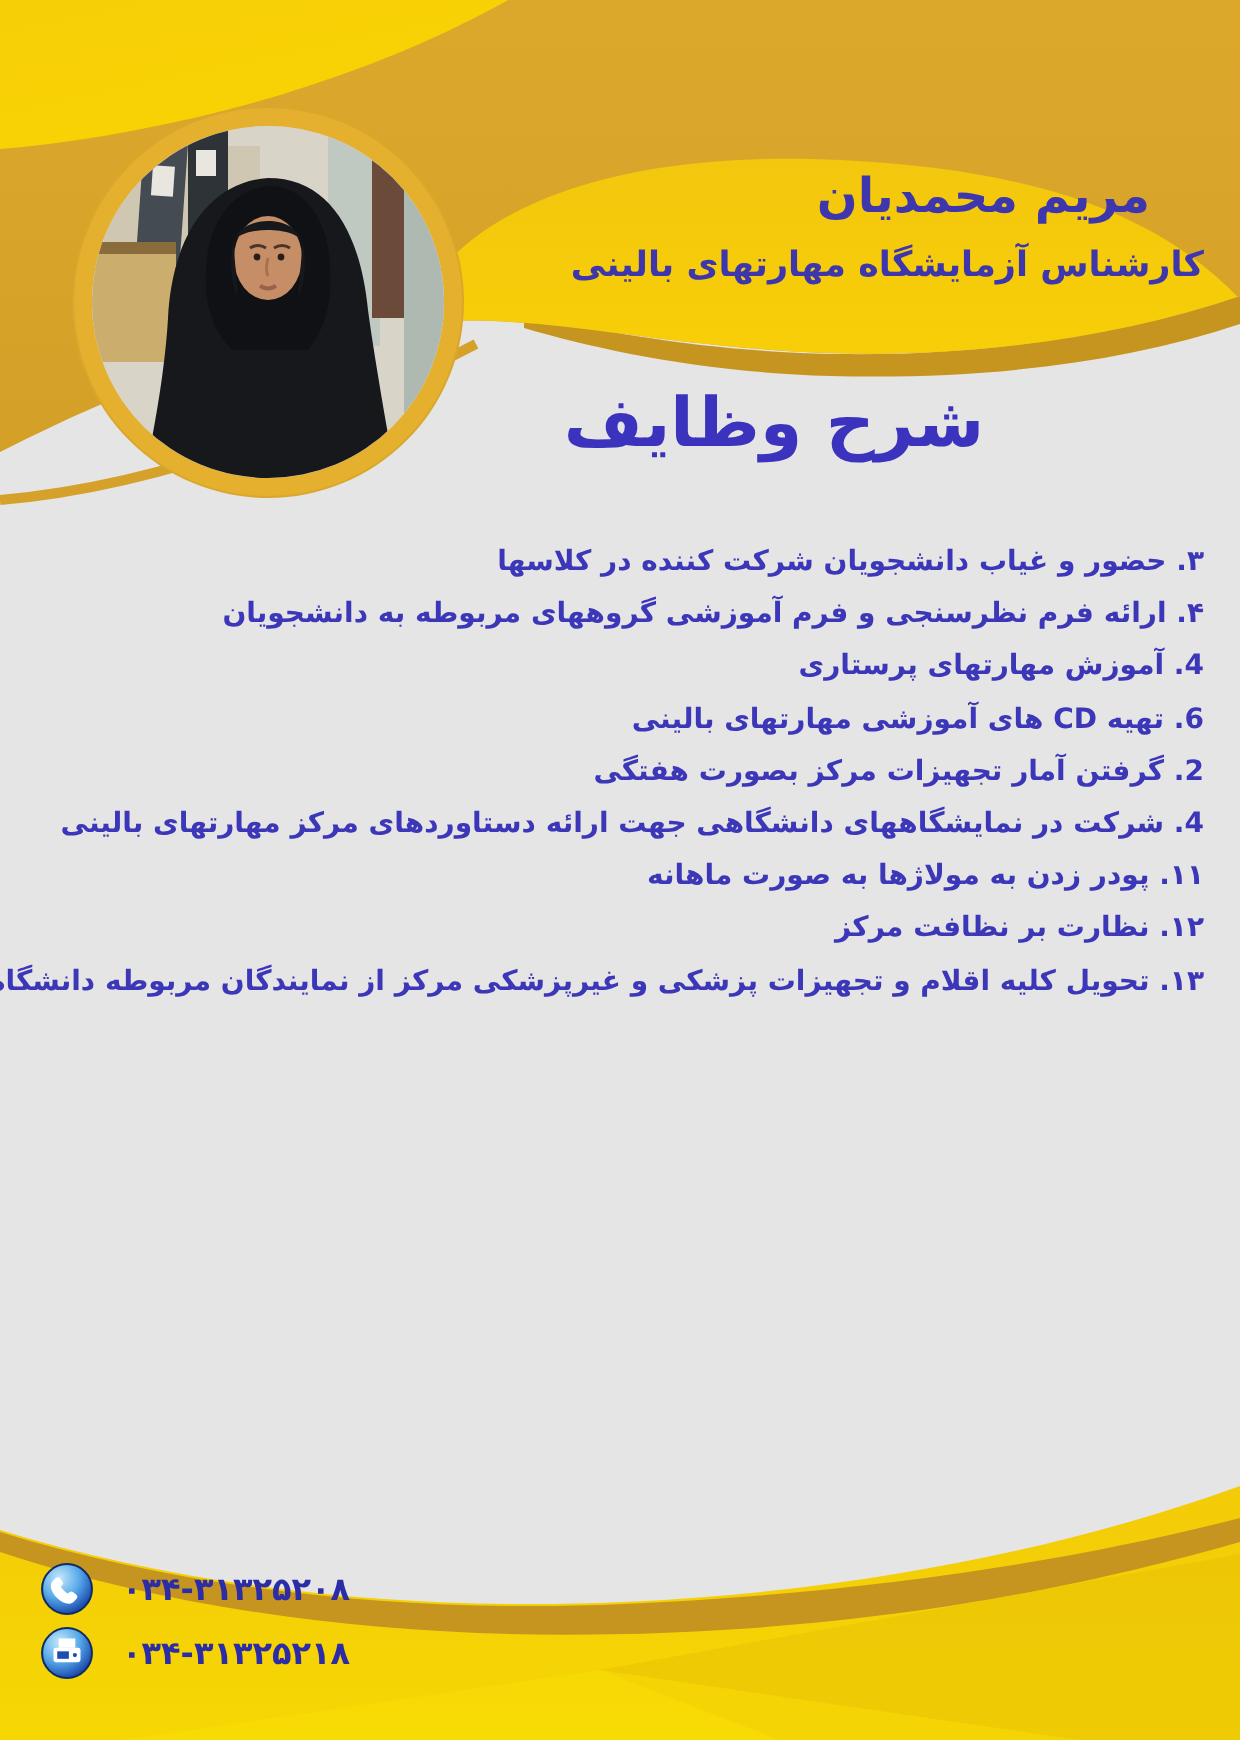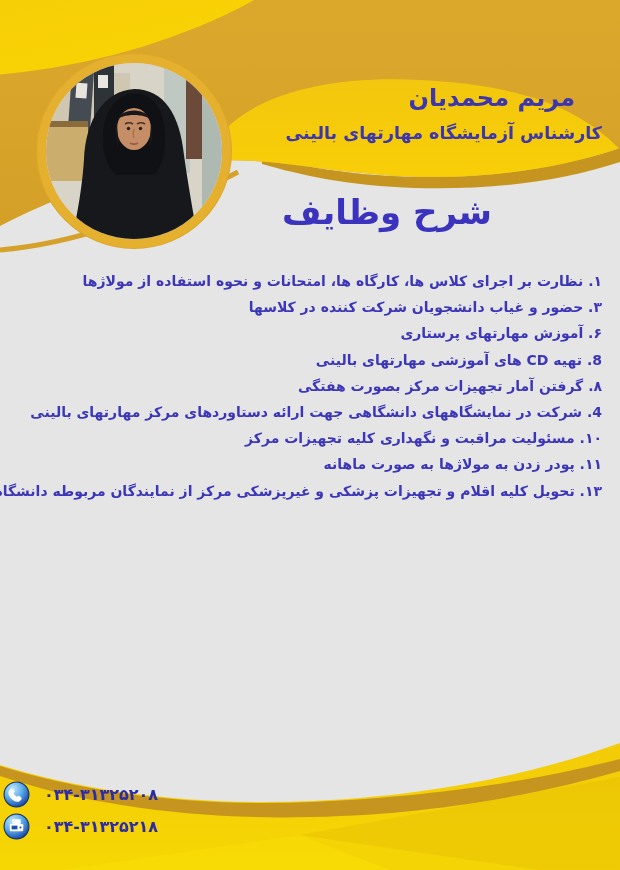--- a/index.html
+++ b/index.html
@@ -36,21 +36,21 @@
     list-style:none;margin:0;padding:0;
   }
   #duties li{
     font-size:14px;font-weight:bold;color:#3C36B8;
     line-height:26.2px;white-space:nowrap;
   }
 
   
   #footer-wave{bottom:0;left:0;width:620px;height:135px;}
   .contact-row{
-    left:3px;height:27px;display:flex;align-items:center;gap:14px;
+    left:20px;height:27px;display:flex;align-items:center;gap:14px;
   }
   #contact-phone{top:781px;}
   #contact-fax{top:813px;}
   .contact-number{
     direction:ltr;font-size:16px;font-weight:bold;color:#2C2CA6;
     white-space:nowrap;letter-spacing:1px;
   }
   .contact-icon{width:27px;height:27px;flex:0 0 auto;}
 </style>
 </head>
@@ -116,28 +116,28 @@
       <path d="M88,66 q-1.5,6 0,9" stroke="#A5714E" stroke-width="1.4" fill="none"></path>
       <path d="M84,80 q4,2.4 8,0" stroke="#9C5F4C" stroke-width="2" fill="none"></path>
     </svg>
   </div>
 
   <div id="person-name" class="abs">مریم محمدیان</div>
   <div id="person-title" class="abs">کارشناس آزمایشگاه مهارتهای بالینی</div>
   <div id="section-heading" class="abs">شرح وظایف</div>
 
   <ul id="duties" class="abs">
-    <li>۱. نظارت بر اجرای کلاس ها، کارگاه ها، امتحانات و نحوه استفاده از مولاژها</li>
     <li>۳. حضور و غیاب دانشجویان شرکت کننده در کلاسها</li>
-    <li>۶. آموزش مهارتهای پرستاری</li>
-    <li>8. تهیه CD های آموزشی مهارتهای بالینی</li>
-    <li>۸. گرفتن آمار تجهیزات مرکز بصورت هفتگی</li>
+    <li>۴. ارائه فرم نظرسنجی و فرم آموزشی گروههای مربوطه به دانشجویان</li>
+    <li>4. آموزش مهارتهای پرستاری</li>
+    <li>6. تهیه CD های آموزشی مهارتهای بالینی</li>
+    <li>2. گرفتن آمار تجهیزات مرکز بصورت هفتگی</li>
     <li>4. شرکت در نمایشگاههای دانشگاهی جهت ارائه دستاوردهای مرکز مهارتهای بالینی</li>
-    <li>۱۰. مسئولیت مراقبت و نگهداری کلیه تجهیزات مرکز</li>
     <li>۱۱. پودر زدن به مولاژها به صورت ماهانه</li>
+    <li>۱۲. نظارت بر نظافت مرکز</li>
     <li>۱۳. تحویل کلیه اقلام و تجهیزات پزشکی و غیرپزشکی مرکز از نمایندگان مربوطه دانشگاه</li>
   </ul>
 
   <svg id="footer-wave" class="abs" viewBox="0 0 620 135" width="620" height="135" aria-hidden="true">
     <defs>
       <linearGradient id="gradFooter" x1="0" y1="0" x2="0" y2="1">
         <stop offset="0" stop-color="#F3CB08"></stop>
         <stop offset="1" stop-color="#F6D703"></stop>
       </linearGradient>
     </defs>

